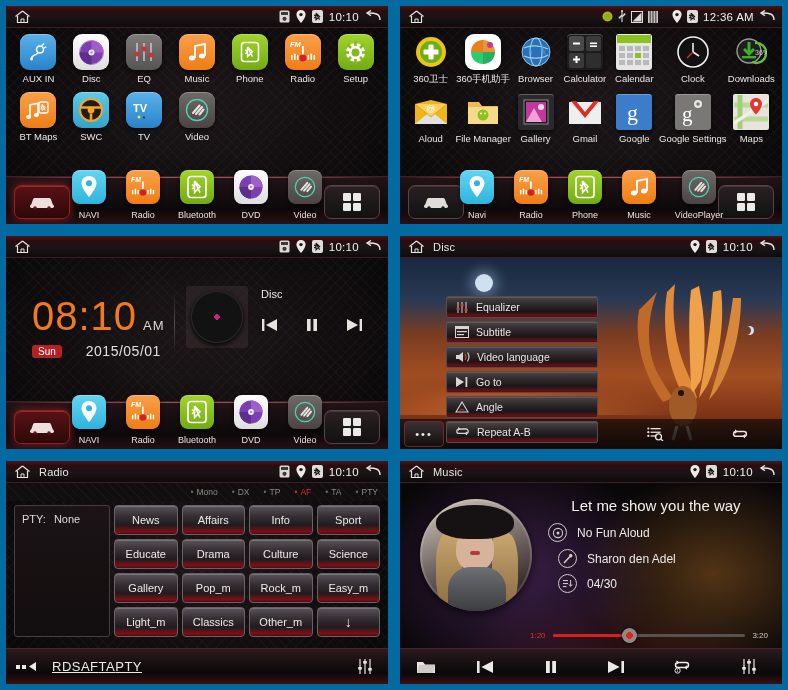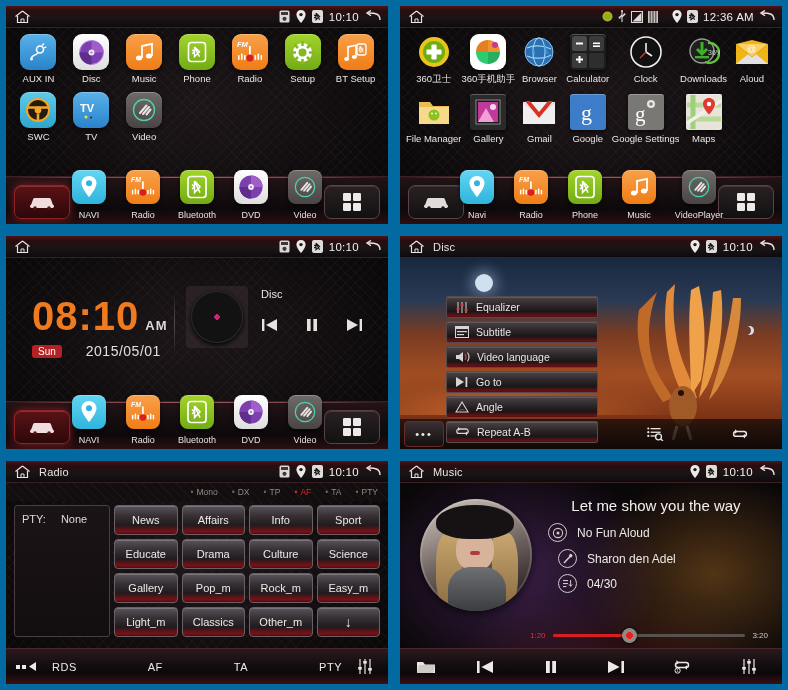--- a/index.html
+++ b/index.html
@@ -87,21 +87,21 @@
   .homegrid {
     position:absolute; top:28px; left:6px; right:6px;
     display:grid; grid-template-columns: repeat(7,1fr);
     row-gap:8px;
     z-index:10;
   }
   .cell { text-align:center; }
   .cell .lbl { color:#e9e6e4; font-size:9.5px; margin-top:3px; display:block; white-space:nowrap; overflow:hidden;}
   
   .clockwrap { position:absolute; left:26px; top:60px; z-index:10;}
-  .big-time { font-size:40px; color:#f07a1e; letter-spacing:1px; font-weight:700; line-height:1;}
+  .big-time { font-size:40px; color:#f07a1e; letter-spacing:1px; font-weight:400; line-height:1;}
   .big-time .ampm { font-size:13px; color:#ddd9d6; margin-left:6px; letter-spacing:1px;}
   .dateline { margin-top:7px; display:flex; align-items:center; gap:24px;}
   .daybadge { background:#b52025; color:#fff; font-size:10px; padding:1px 6px; border-radius:3px;}
   .datetxt { color:#e2dedc; font-size:14px; letter-spacing:.5px;}
   .divline { position:absolute; left:168px; top:56px; width:1px; height:62px;
     background:linear-gradient(180deg,transparent,#564a4c,transparent); z-index:10;}
   .discbox { position:absolute; left:180px; top:50px; width:62px; height:62px;
     background:rgba(60,48,50,.5); border-radius:3px; display:flex; align-items:center; justify-content:center; z-index:10;}
   .vinyl { width:52px; height:52px; border-radius:50%;
     background: radial-gradient(circle at 50% 50%, #d0207a 0 7%, #121212 8% 100%);
@@ -165,22 +165,22 @@
     color:#ece9e7; font-size:11px;
     box-shadow: inset 0 1px 0 rgba(255,255,255,.2);
   }
   .tabbar {
     position:absolute; left:0; right:0; bottom:0; height:36px;
     background: linear-gradient(180deg,#2b1a1d 0%,#170f11 40%,#0c0809 68%,#3a1014 100%);
     border-top:1px solid #4a2428;
     display:flex; align-items:center; z-index:20;
   }
   .tabbar .edge { width:46px; display:flex; align-items:center; justify-content:center; color:#ece9e7; font-size:11px;}
-  .tabbar .tabs { flex:1; display:flex; align-items:center; justify-content:space-between;
-    color:#eceae8; font-size:11px; letter-spacing:.5px;}
+  .tabbar .tabs { flex:1; display:flex; align-items:center; justify-content:flex-start;
+    color:#eceae8; font-size:13px; letter-spacing:.5px;text-decoration:underline;}
   
   .musicbg { position:absolute; top:22px; left:0; right:0; bottom:0;
     background:
       radial-gradient(ellipse 55% 80% at 30% 45%, rgba(120,60,150,.45), transparent 70%),
       radial-gradient(ellipse 50% 70% at 82% 45%, rgba(190,120,40,.40), transparent 70%),
       radial-gradient(ellipse 60% 60% at 55% 95%, rgba(150,40,40,.30), transparent 70%),
       #0a0709;
   }
   .album {
     position:absolute; left:20px; top:38px; width:112px; height:112px; border-radius:50%;
@@ -287,20 +287,33 @@
               <circle cx="13.5" cy="13.5" r="12" fill="none" stroke="#c58fe0" stroke-width="1"></circle>
               <path d="M13.5 1.5 A12 12 0 0 1 25.5 13.5 L13.5 13.5Z" fill="#a05ec9"></path>
               <path d="M13.5 25.5 A12 12 0 0 1 1.5 13.5 L13.5 13.5Z" fill="#5f2d8c"></path>
               <circle cx="13.5" cy="13.5" r="3" fill="#efe9f4"></circle>
               <circle cx="13.5" cy="13.5" r="1.1" fill="#9a77b5"></circle>
             </svg>
         </div>
         <span class="lbl">Disc</span>
       </div>
       <div class="cell">
+        <div class="appicon" style="background:linear-gradient(180deg,#7d7a7a,#565353)">
+          <svg width="24" height="22" viewBox="0 0 24 22">
+              <g stroke="#cfcfcf" stroke-width="1.4">
+                <path d="M5 2v18M12 2v18M19 2v18"></path>
+              </g>
+              <circle cx="5" cy="13" r="2.4" fill="#e02a2a"></circle>
+              <circle cx="12" cy="8" r="2.4" fill="#e02a2a"></circle>
+              <circle cx="19" cy="14" r="2.4" fill="#e02a2a"></circle>
+            </svg>
+        </div>
+        <span class="lbl">EQ</span>
+      </div>
+      <div class="cell">
         <div class="appicon" style="background:linear-gradient(180deg,#f9a04a,#ef7d15)">
           <svg width="24" height="24" viewBox="0 0 24 24">
               <path d="M10 18V6l10-2.2V16" fill="none" stroke="#fff" stroke-width="1.8"></path>
               <ellipse cx="7" cy="18" rx="3.1" ry="2.5" fill="#fff"></ellipse>
               <ellipse cx="17" cy="16" rx="3.1" ry="2.5" fill="#fff"></ellipse>
             </svg>
         </div>
         <span class="lbl">Music</span>
       </div>
       <div class="cell">
@@ -348,21 +361,21 @@
       <div class="cell">
         <div class="appicon" style="background:linear-gradient(180deg,#f9a04a,#ef7d15)">
           <svg width="24" height="24" viewBox="0 0 24 24">
               <path d="M4 19V7l8-1.8V17" fill="none" stroke="#fff" stroke-width="1.6"></path>
               <ellipse cx="2.6" cy="19" rx="2.5" ry="2" fill="#fff"></ellipse>
               <ellipse cx="10.4" cy="17" rx="2.5" ry="2" fill="#fff"></ellipse>
               <rect x="13" y="4" width="9" height="11" rx="2" fill="none" stroke="#fff" stroke-width="1.3"></rect>
               <path d="M16 6.5 L19.3 9.5 L16 12.5 V6.5 L19.3 12.5 M16 9.5 L14.5 8.3 M16 9.5 L14.5 10.8" fill="none" stroke="#fff" stroke-width="1"></path>
             </svg>
         </div>
-        <span class="lbl">BT Setup</span>
+        <span class="lbl">BT Maps</span>
       </div>
       <div class="cell">
         <div class="appicon" style="background:linear-gradient(180deg,#5ecbe8,#2fa4cd)">
           <svg width="26" height="26" viewBox="0 0 26 26">
               <circle cx="13" cy="13" r="11" fill="#241a10" stroke="#f0a62a" stroke-width="2"></circle>
               <circle cx="13" cy="13" r="3.4" fill="#f0a62a"></circle>
               <path d="M2.6 10.5 H23.4" stroke="#f0a62a" stroke-width="2.6"></path>
               <path d="M13 16.4 V24" stroke="#f0a62a" stroke-width="2.6"></path>
             </svg>
         </div>
@@ -598,20 +611,42 @@
                 <rect x="22" y="7.5" width="7" height="1.6"></rect>
                 <rect x="22" y="10.4" width="7" height="1.6"></rect>
               </g>
               <g fill="#fff">
                 <rect x="7.5" y="21" width="2" height="7"></rect>
                 <rect x="5" y="23.5" width="7" height="2"></rect>
               </g>
             </svg>
         </div>
         <span class="lbl">Calculator</span>
+      </div>
+      <div class="cell">
+        <div class="appicon" style="background:#e6e6e6;border-radius:3px">
+          <svg width="34" height="34" viewBox="0 0 34 34">
+              <rect width="34" height="8" fill="#8cc21e"></rect>
+              <g fill="#b9b9b9">
+                <rect x="2" y="11" width="6" height="5"></rect>
+                <rect x="10" y="11" width="6" height="5"></rect>
+                <rect x="18" y="11" width="6" height="5"></rect>
+                <rect x="26" y="11" width="6" height="5"></rect>
+                <rect x="2" y="18" width="6" height="5"></rect>
+                <rect x="10" y="18" width="6" height="5"></rect>
+                <rect x="26" y="18" width="6" height="5"></rect>
+                <rect x="2" y="25" width="6" height="5"></rect>
+                <rect x="10" y="25" width="6" height="5"></rect>
+                <rect x="18" y="25" width="6" height="5"></rect>
+                <rect x="26" y="25" width="6" height="5"></rect>
+              </g>
+              <rect x="18" y="18" width="6" height="5" fill="#8cc21e"></rect>
+            </svg>
+        </div>
+        <span class="lbl">Calendar</span>
       </div>
       <div class="cell">
         <div class="appicon" style="background:none;box-shadow:none">
           <svg width="32" height="32" viewBox="0 0 32 32">
               <circle cx="16" cy="16" r="15" fill="#111" stroke="#efefef" stroke-width="1.6"></circle>
               <path d="M16 16 V7" stroke="#efefef" stroke-width="1.6"></path>
               <path d="M16 16 L22 20" stroke="#efefef" stroke-width="1.6"></path>
               <path d="M16 16 L10 22" stroke="#d33" stroke-width="1.2"></path>
             </svg>
         </div>
@@ -1162,21 +1197,21 @@
       <span><b>•</b><span>Mono</span></span>
       <span><b>•</b><span>DX</span></span>
       <span><b>•</b><span>TP</span></span>
       <span class="on"><b>•</b><span>AF</span></span>
       <span><b>•</b><span>TA</span></span>
       <span><b>•</b><span>PTY</span></span>
     </div>
 
     <div class="ptypanel">
       <span>PTY:</span>
-      <span style="margin-left:12px">None</span>
+      <span style="margin-left:5px">None</span>
     </div>
 
     <div class="ptygrid">
       <div class="ptybtn">News</div>
       <div class="ptybtn">Affairs</div>
       <div class="ptybtn">Info</div>
       <div class="ptybtn">Sport</div>
       <div class="ptybtn">Educate</div>
       <div class="ptybtn">Drama</div>
       <div class="ptybtn">Culture</div>

